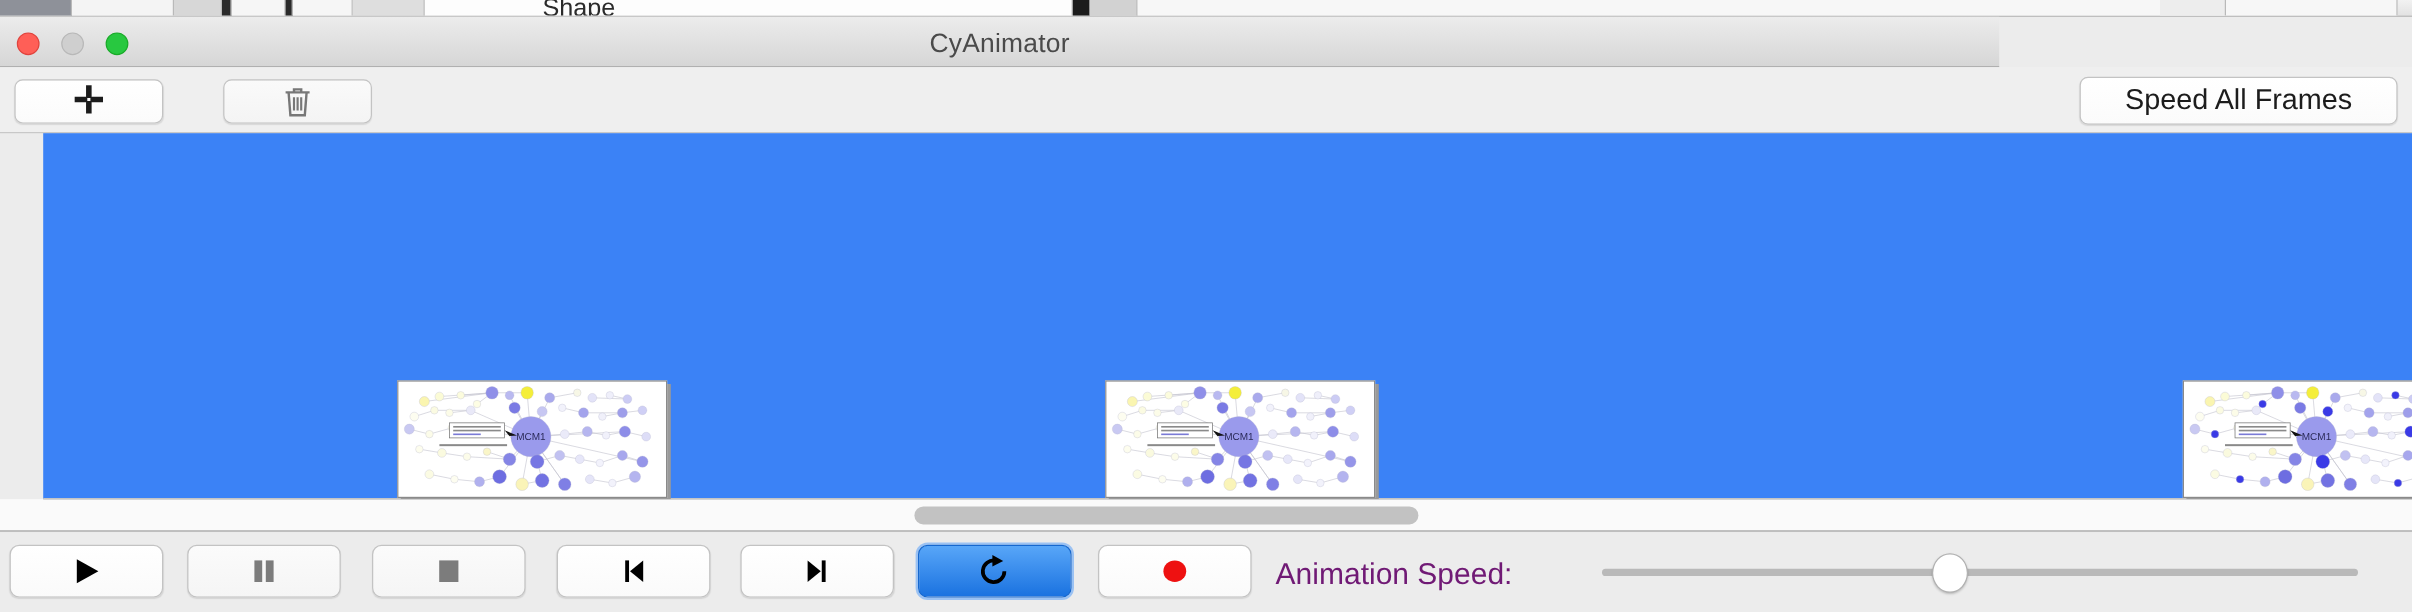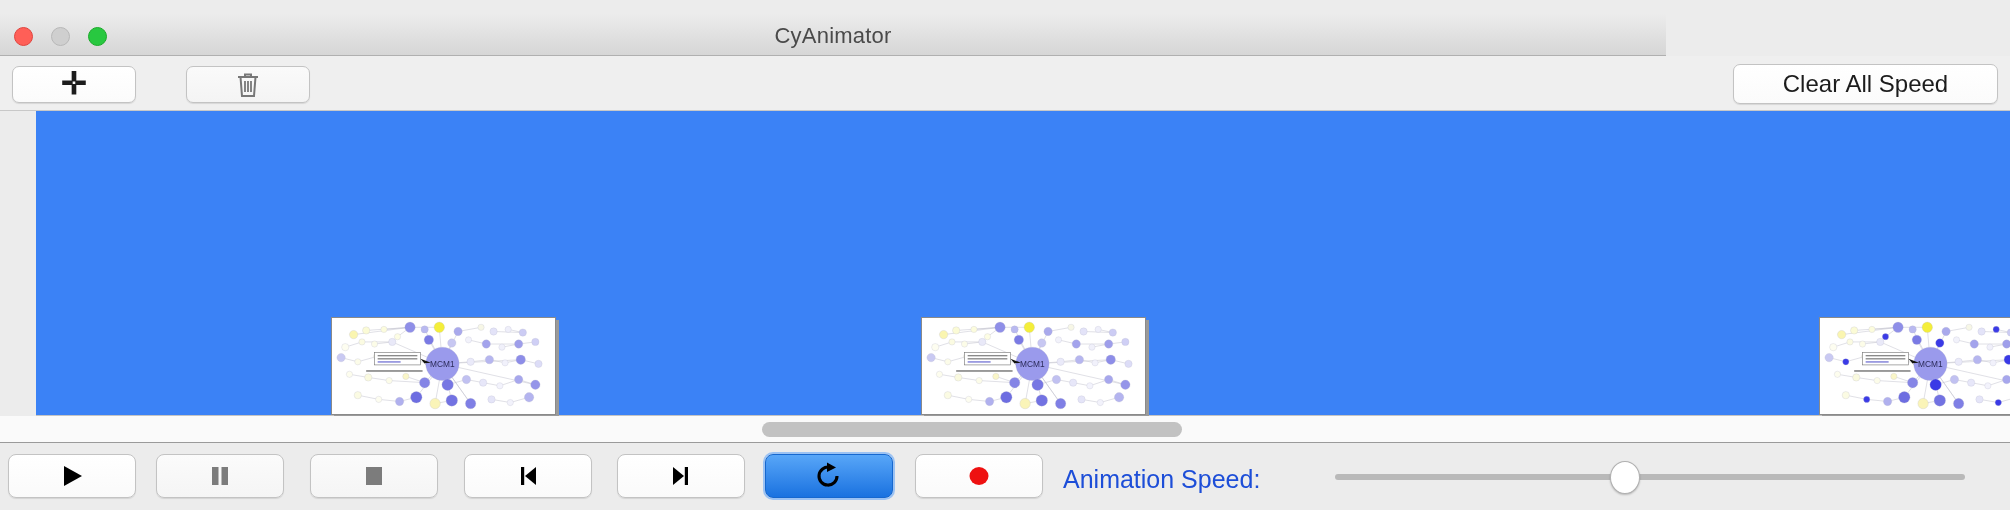--- a/index.html
+++ b/index.html
@@ -113,36 +113,52 @@
     border: 1px solid #1668cf; box-shadow: 0 0 0 2px rgba(90,160,250,.55);
   }
   #play-btn    { left: 8px;   width: 128px; }
   #pause-btn   { left: 156px; width: 128px; }
   #stop-btn    { left: 310px; width: 128px; }
   #prev-btn    { left: 464px; width: 128px; }
   #next-btn    { left: 617px; width: 128px; }
   #loop-btn    { left: 765px; width: 128px; }
   #record-btn  { left: 915px; width: 128px; }
 
-  .speed-label { position: absolute; left: 1063px; top: 21px; font-size: 25px; color: #1d4ed8; }
+  .speed-label { position: absolute; left: 1063px; top: 21px; font-size: 25px; color: #701a75; }
   .speed-slider { position: absolute; left: 1335px; top: 30px; width: 630px; height: 6px; }
   .slider-rail { position: absolute; left: 0; top: 0; width: 630px; height: 6px; background: #b9b9b9; border-radius: 3px; }
   .slider-thumb {
     position: absolute; left: 292px; top: -13px; width: 30px; height: 33px;
     background: #fff; border: 1px solid #b0b0b0; border-radius: 50%;
     box-shadow: 0 1px 2px rgba(0,0,0,.22);
   }
 
   svg { display: block; }
 </style>
 </head>
 <body>
 
 <div id="app">
 
+  <div class="bg-strip">
+    <div class="blk dark" style="left:0;width:60px;"></div>
+    <div class="blk" style="left:60px;width:85px;background:#f4f4f4;"></div>
+    <div class="blk" style="left:145px;width:40px;"></div>
+    <div class="blk" style="left:185px;width:8px;background:#2a2a2a;"></div>
+    <div class="blk" style="left:193px;width:45px;background:#f6f6f6;"></div>
+    <div class="blk" style="left:238px;width:6px;background:#2a2a2a;"></div>
+    <div class="blk" style="left:244px;width:50px;background:#f6f6f6;"></div>
+    <div class="blk" style="left:294px;width:60px;background:#dedede;"></div>
+    <div class="blk" style="left:354px;width:540px;background:#fdfdfd;"></div>
+    <div class="blk" style="left:894px;width:14px;background:#1c1c1c;border:none;"></div>
+    <div class="blk" style="left:908px;width:40px;background:#d2d2d2;"></div>
+    <div class="blk" style="left:948px;width:1050px;background:#f7f7f7;"></div>
+    <div class="blk" style="left:1800px;width:55px;background:#ededed;"></div>
+    <div class="bg-text">Shape</div>
+  </div>
 
   <div class="titlebar">
     <div class="traffic">
       <div class="dot red"></div>
       <div class="dot yellow"></div>
       <div class="dot green"></div>
     </div>
     <div class="window-title">CyAnimator</div>
   </div>
 
@@ -153,21 +169,21 @@
     <div class="btn flat" id="delete-frame-btn">
       <span>
         <svg width="26" height="28" viewBox="0 0 26 28">
           <path d="M3 6 H23" stroke="#777" stroke-width="2" fill="none"></path>
           <path d="M10 6 V3.5 H16 V6" stroke="#777" stroke-width="2" fill="none"></path>
           <path d="M5.5 6 L7 25 H19 L20.5 6" stroke="#777" stroke-width="2" fill="none"></path>
           <path d="M10 10 V21 M13 10 V21 M16 10 V21" stroke="#777" stroke-width="1.8" fill="none"></path>
         </svg>
       </span>
     </div>
-    <div class="btn" id="clear-all-btn">Clear All Speed</div>
+    <div class="btn" id="clear-all-btn">Speed All Frames</div>
   </div>
 
   <div class="timeline">
     <div class="track"></div>
     <div id="frames-host">
         <div class="frame" style="left: 295px;">
           <div class="frame-inner">
             <svg width="221" height="94" viewBox="0 0 210 90">
               <line x1="18" y1="14" x2="72" y2="7" stroke="#c3c3cf" stroke-width="0.5"></line>
               <line x1="30" y1="10" x2="72" y2="7" stroke="#c3c3cf" stroke-width="0.5"></line>

